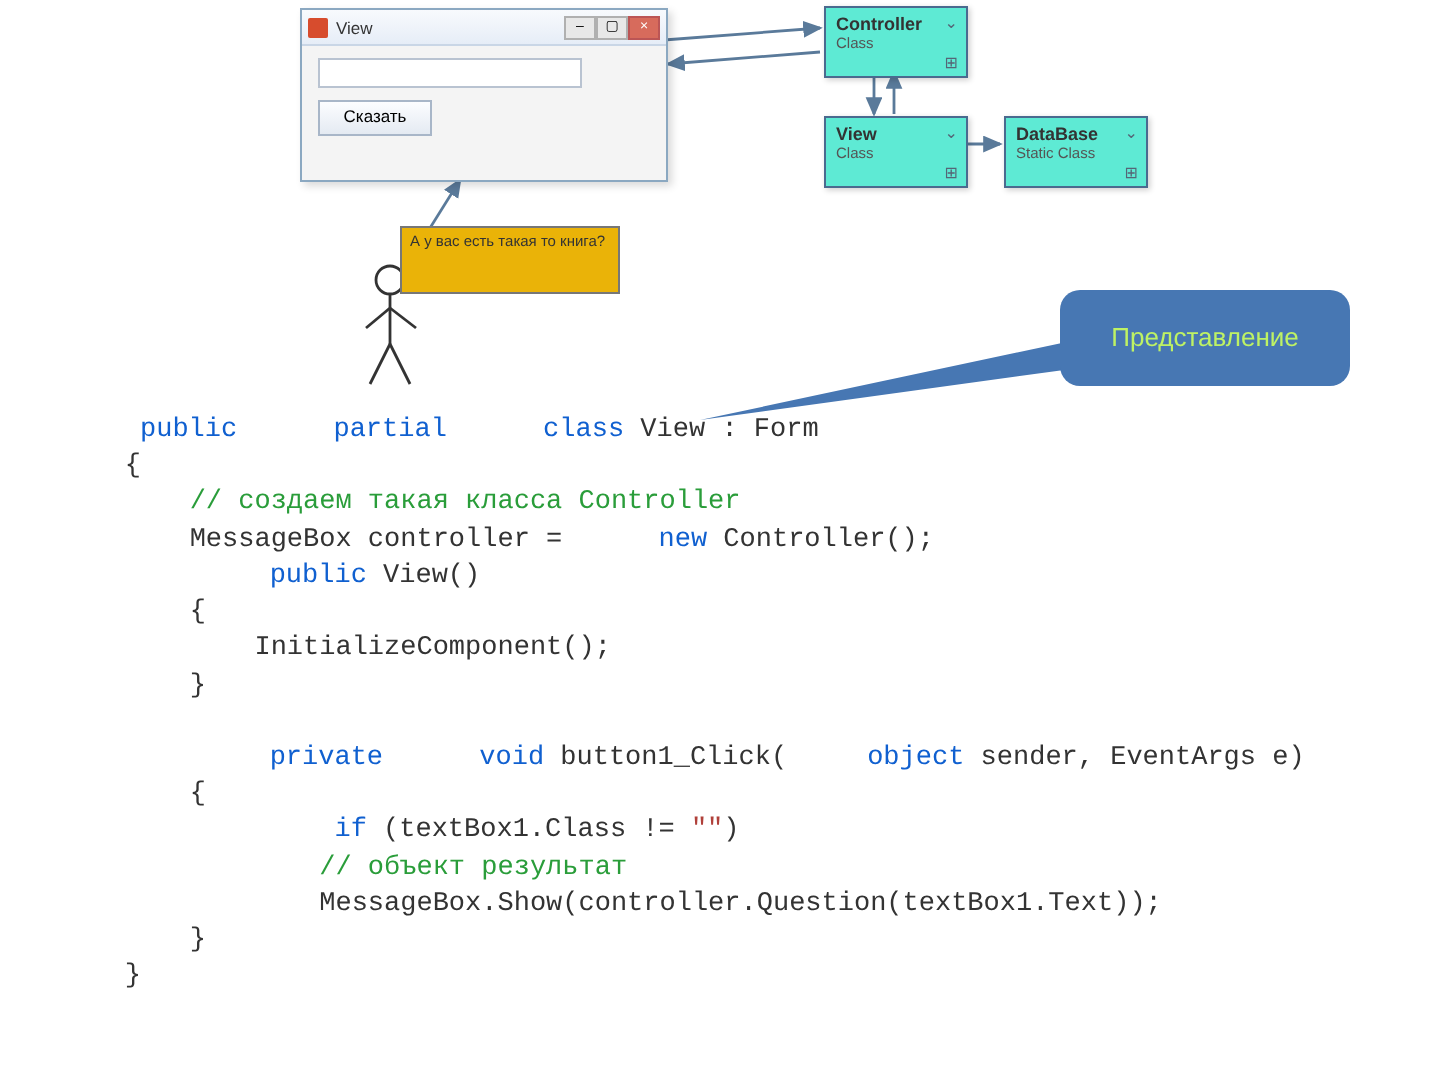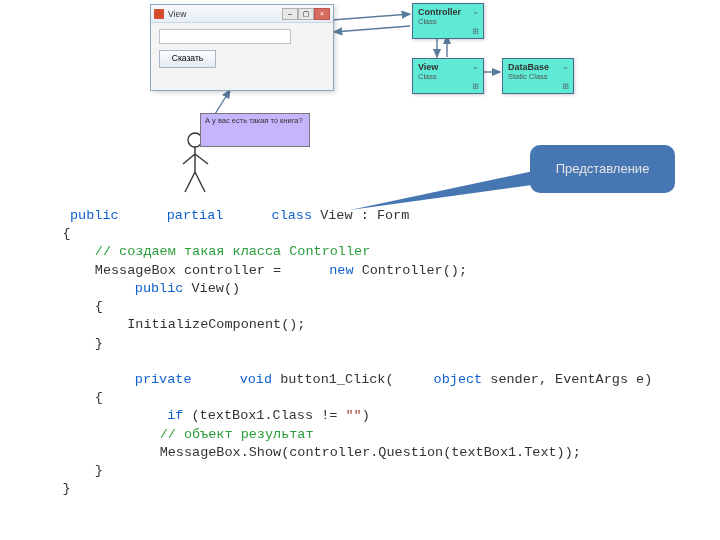--- a/index.html
+++ b/index.html
@@ -69,33 +69,33 @@
     left:180px; top:130px;
     width:40px; height:70px;
   }
   .stick svg { width:40px; height:70px; }
 
   .speech {
     position:absolute;
     left:200px; top:113px;
     width:100px; height:26px;
     border:1px solid #777;
-    background:#c4b5fd;
+    background:#eab308;
     font-size:7.5px; color:#333;
     padding:3px 4px;
     line-height:1.05;
   }
 
   .callout {
     position:absolute;
     left:530px; top:145px;
     width:145px; height:48px;
     background:#4777b3;
     border-radius:10px;
-    color:#e5e5e5;
+    color:#bef264;
     font-size:13px;
     text-align:center;
     display:flex; align-items:center; justify-content:center;
     line-height:1.15;
   }
 
   .svg-lines { position:absolute; left:0; top:0; pointer-events:none; }
 
   .code {
     position:absolute;

